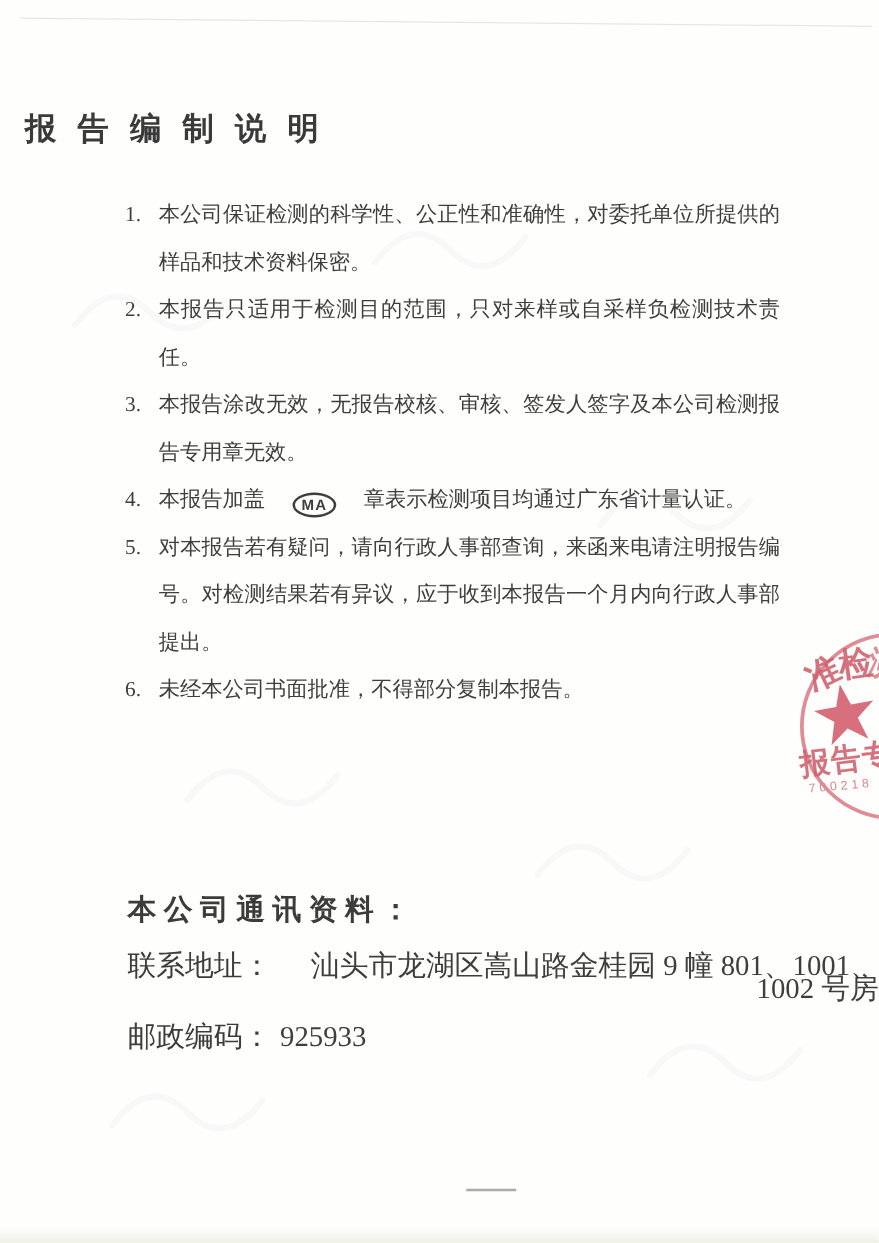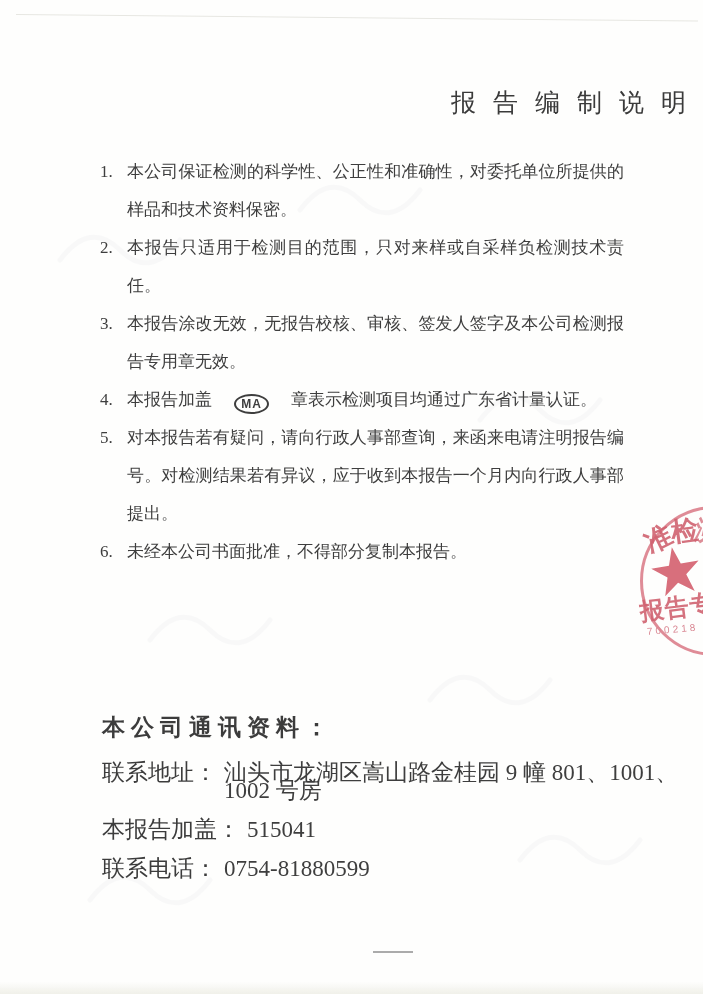--- a/index.html
+++ b/index.html
@@ -21,23 +21,23 @@
   }
   .scan-bottom-band {
     position: absolute; left: 0; bottom: 0; width: 703px; height: 12px;
     background: linear-gradient(to bottom, rgba(240,240,234,0), rgba(238,238,230,0.9));
   }
   .watermark-squiggles { position: absolute; inset: 0; opacity: 0.055; pointer-events: none; }
 
   
   .doc-title {
     position: absolute; top: 86px; left: 0; width: 703px;
-    text-align: right; padding-left: 20px;
+    text-align: left; padding-left: 20px;
     font-family: "Liberation Sans", "DejaVu Sans", sans-serif;
-    font-size: 25px; font-weight: 400; letter-spacing: 17px; color: #3a3a3a;
+    font-size: 25px; font-weight: 700; letter-spacing: 17px; color: #3a3a3a;
   }
 
   
   .items {
     position: absolute; left: 100px; top: 153px; width: 524px;
     font-size: 17px; line-height: 38px; color: #3e3e3e;
   }
   .item { display: flex; }
   .item-num { width: 27px; flex: 0 0 27px; }
   .item-text { flex: 1; text-align: justify; }
@@ -49,21 +49,21 @@
     font-family: "Liberation Sans", "DejaVu Sans", sans-serif;
     font-size: 12px; font-weight: 700; letter-spacing: 1px;
     vertical-align: -3px; margin: 0 22px;
   }
 
   
   .contact { position: absolute; left: 102px; top: 712px; font-size: 23px; }
   .contact-header { letter-spacing: 6px; margin-bottom: 18px; font-weight: 600; color: #3c3c3c; }
   .contact-row { display: flex; margin-top: 21px; line-height: 18px; align-items: baseline; }
   .contact-label { flex: 0 0 auto; color: #3c3c3c; }
-  .contact-value { margin-left: 7px; color: #3e3e3e; }
+  .contact-value { margin-left: 7px; color: #3e3e3e; text-align: right; }
 
   
   .footer-line {
     position: absolute; left: 373px; top: 951px; width: 40px; height: 2px;
     background: #9c9c9c; opacity: 0.85;
   }
 
   
   .stamp { position: absolute; left: 0; top: 0; width: 703px; height: 994px; pointer-events: none;
            filter: blur(0.25px); }
@@ -150,26 +150,22 @@
   </div>
 
   <div class="contact">
     <div class="contact-header">本公司通讯资料：</div>
 
     <div class="contact-row">
       <span class="contact-label">联系地址：</span>
       <span class="contact-value">汕头市龙湖区嵩山路金桂园 9 幢 801、1001、1002 号房</span>
     </div>
     <div class="contact-row">
-      <span class="contact-label">本报告加盖：</span>
-      <span class="contact-value">515041</span>
-    </div>
-    <div class="contact-row">
-      <span class="contact-label">联系电话：</span>
-      <span class="contact-value">0754-81880599</span>
+      <span class="contact-label">邮政编码：</span>
+      <span class="contact-value">925933</span>
     </div>
   </div>
 
   <div class="footer-line"></div>
 
   <div class="stamp">
     <div class="stamp-circle"></div>
     <span class="stamp-arc-char arc-char-0">准</span>
     <span class="stamp-arc-char arc-char-1">检</span>
     <span class="stamp-arc-char arc-char-2">测</span>

